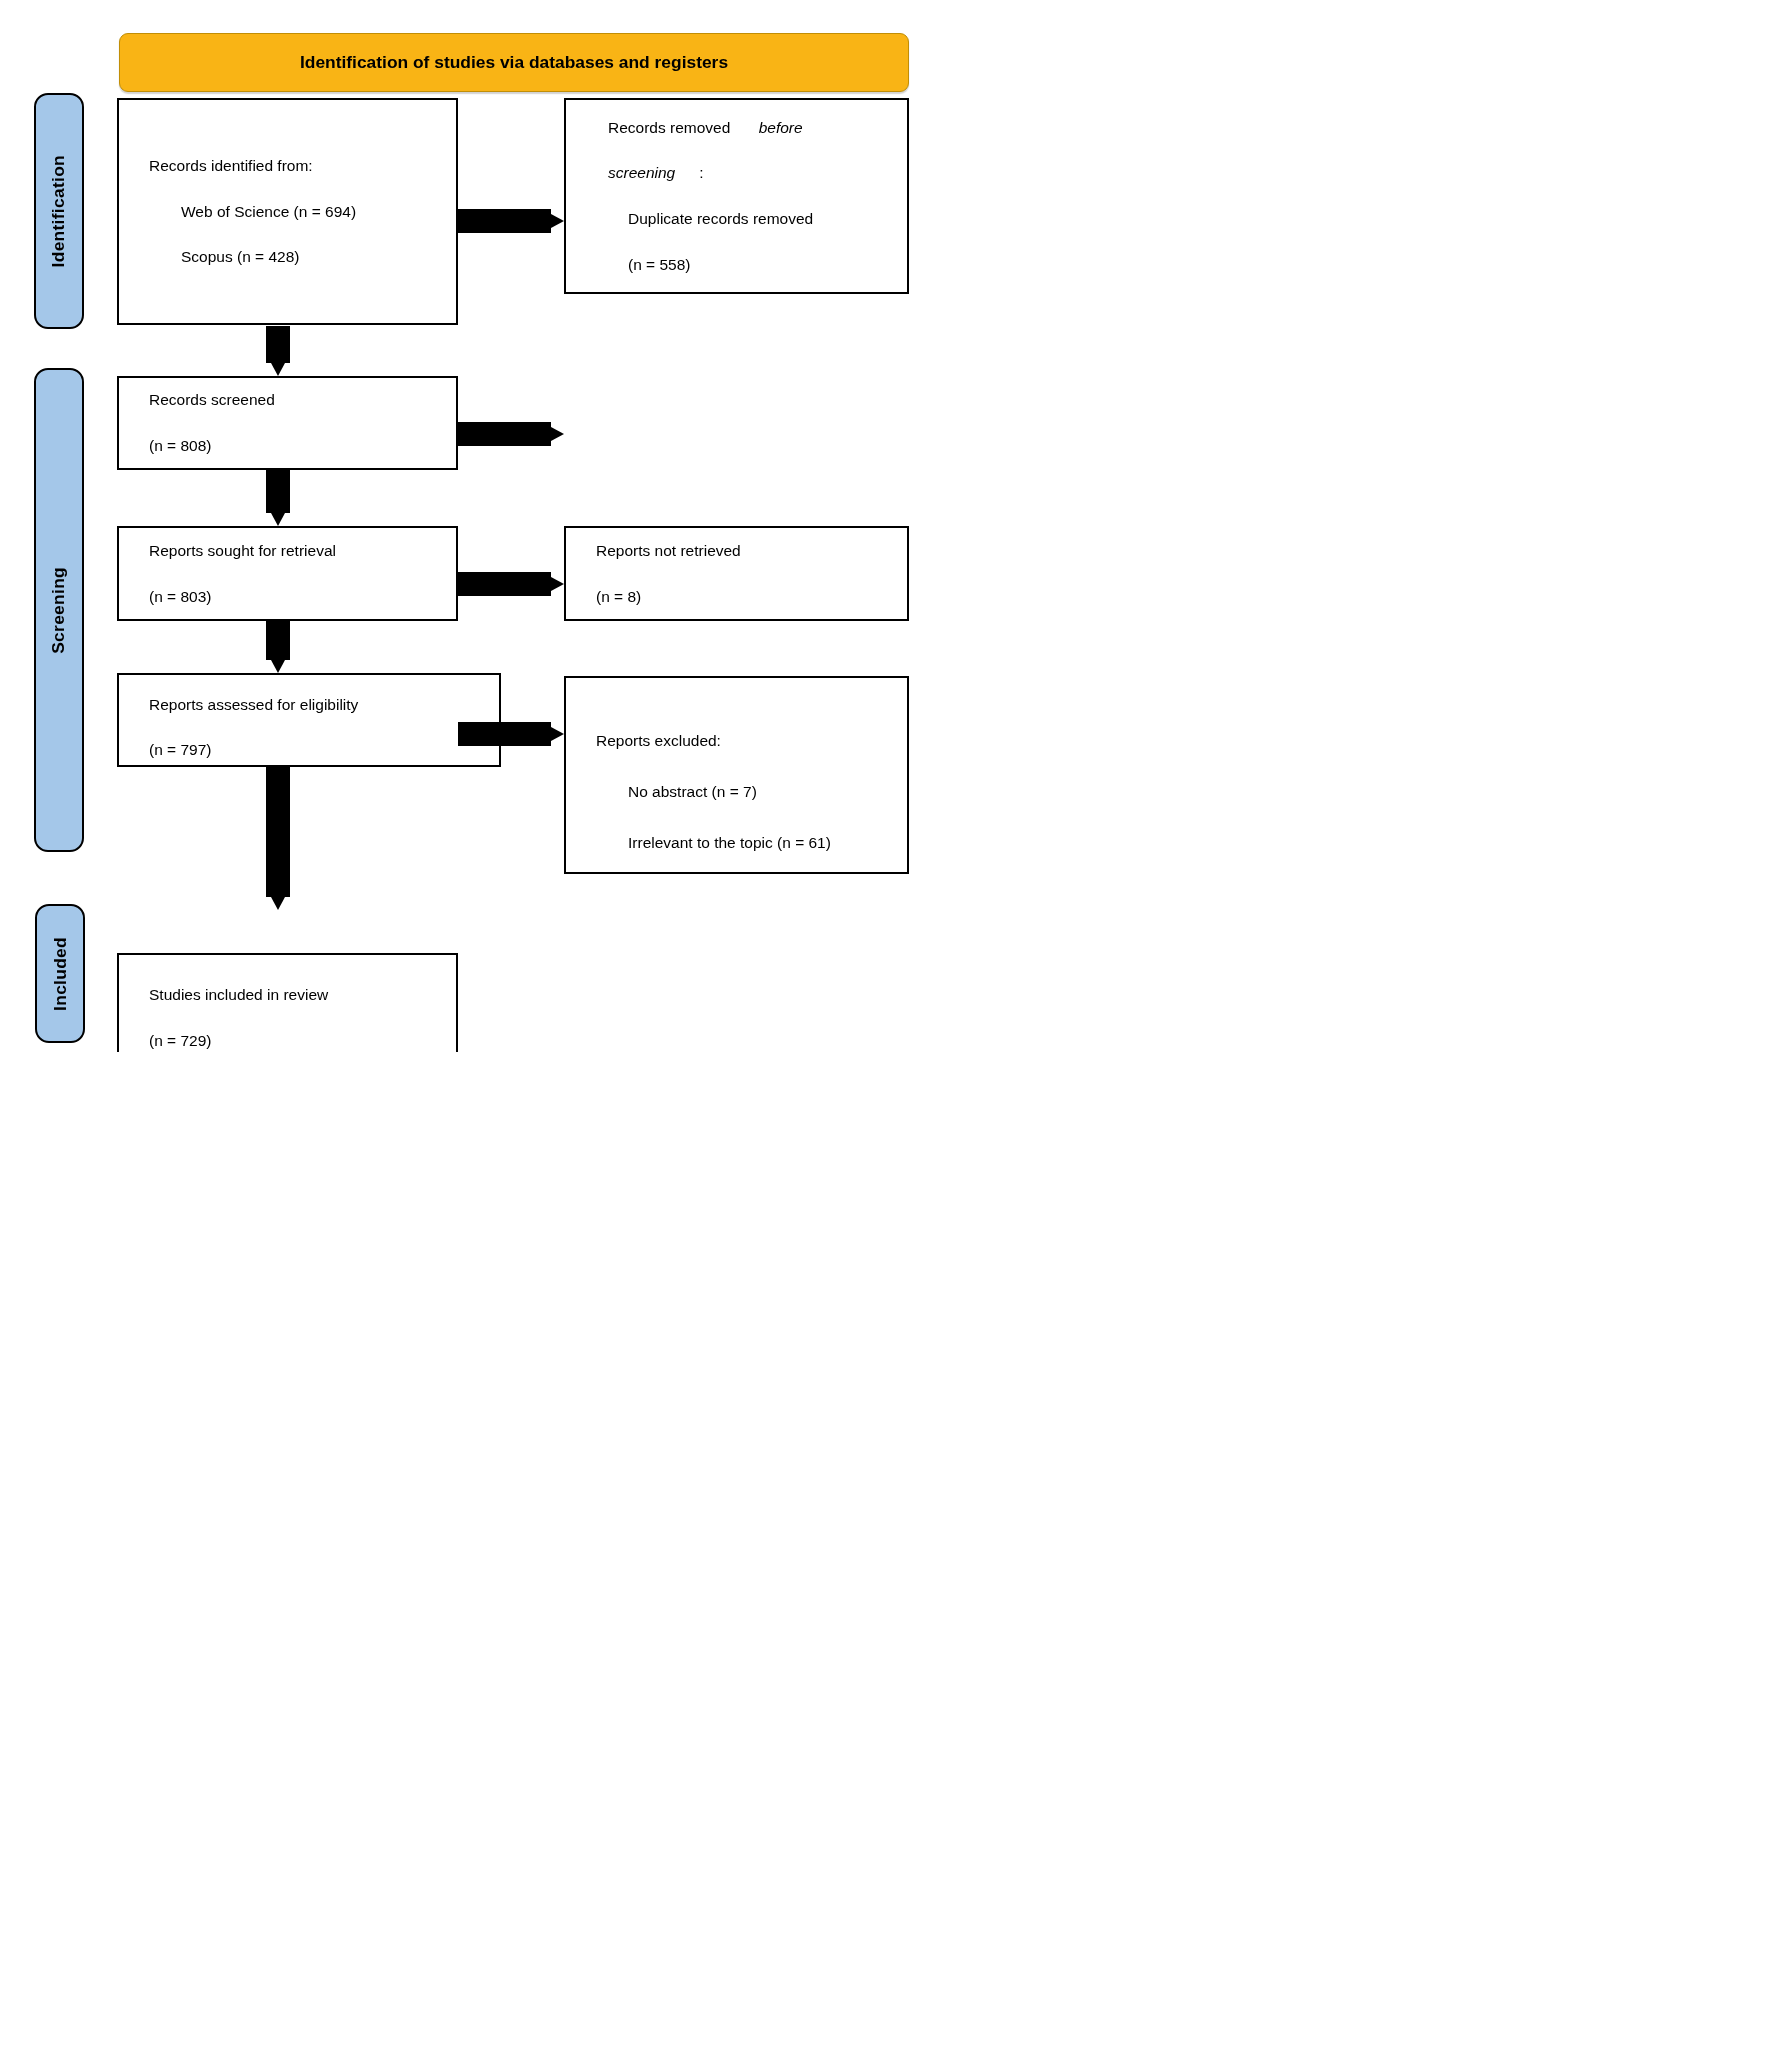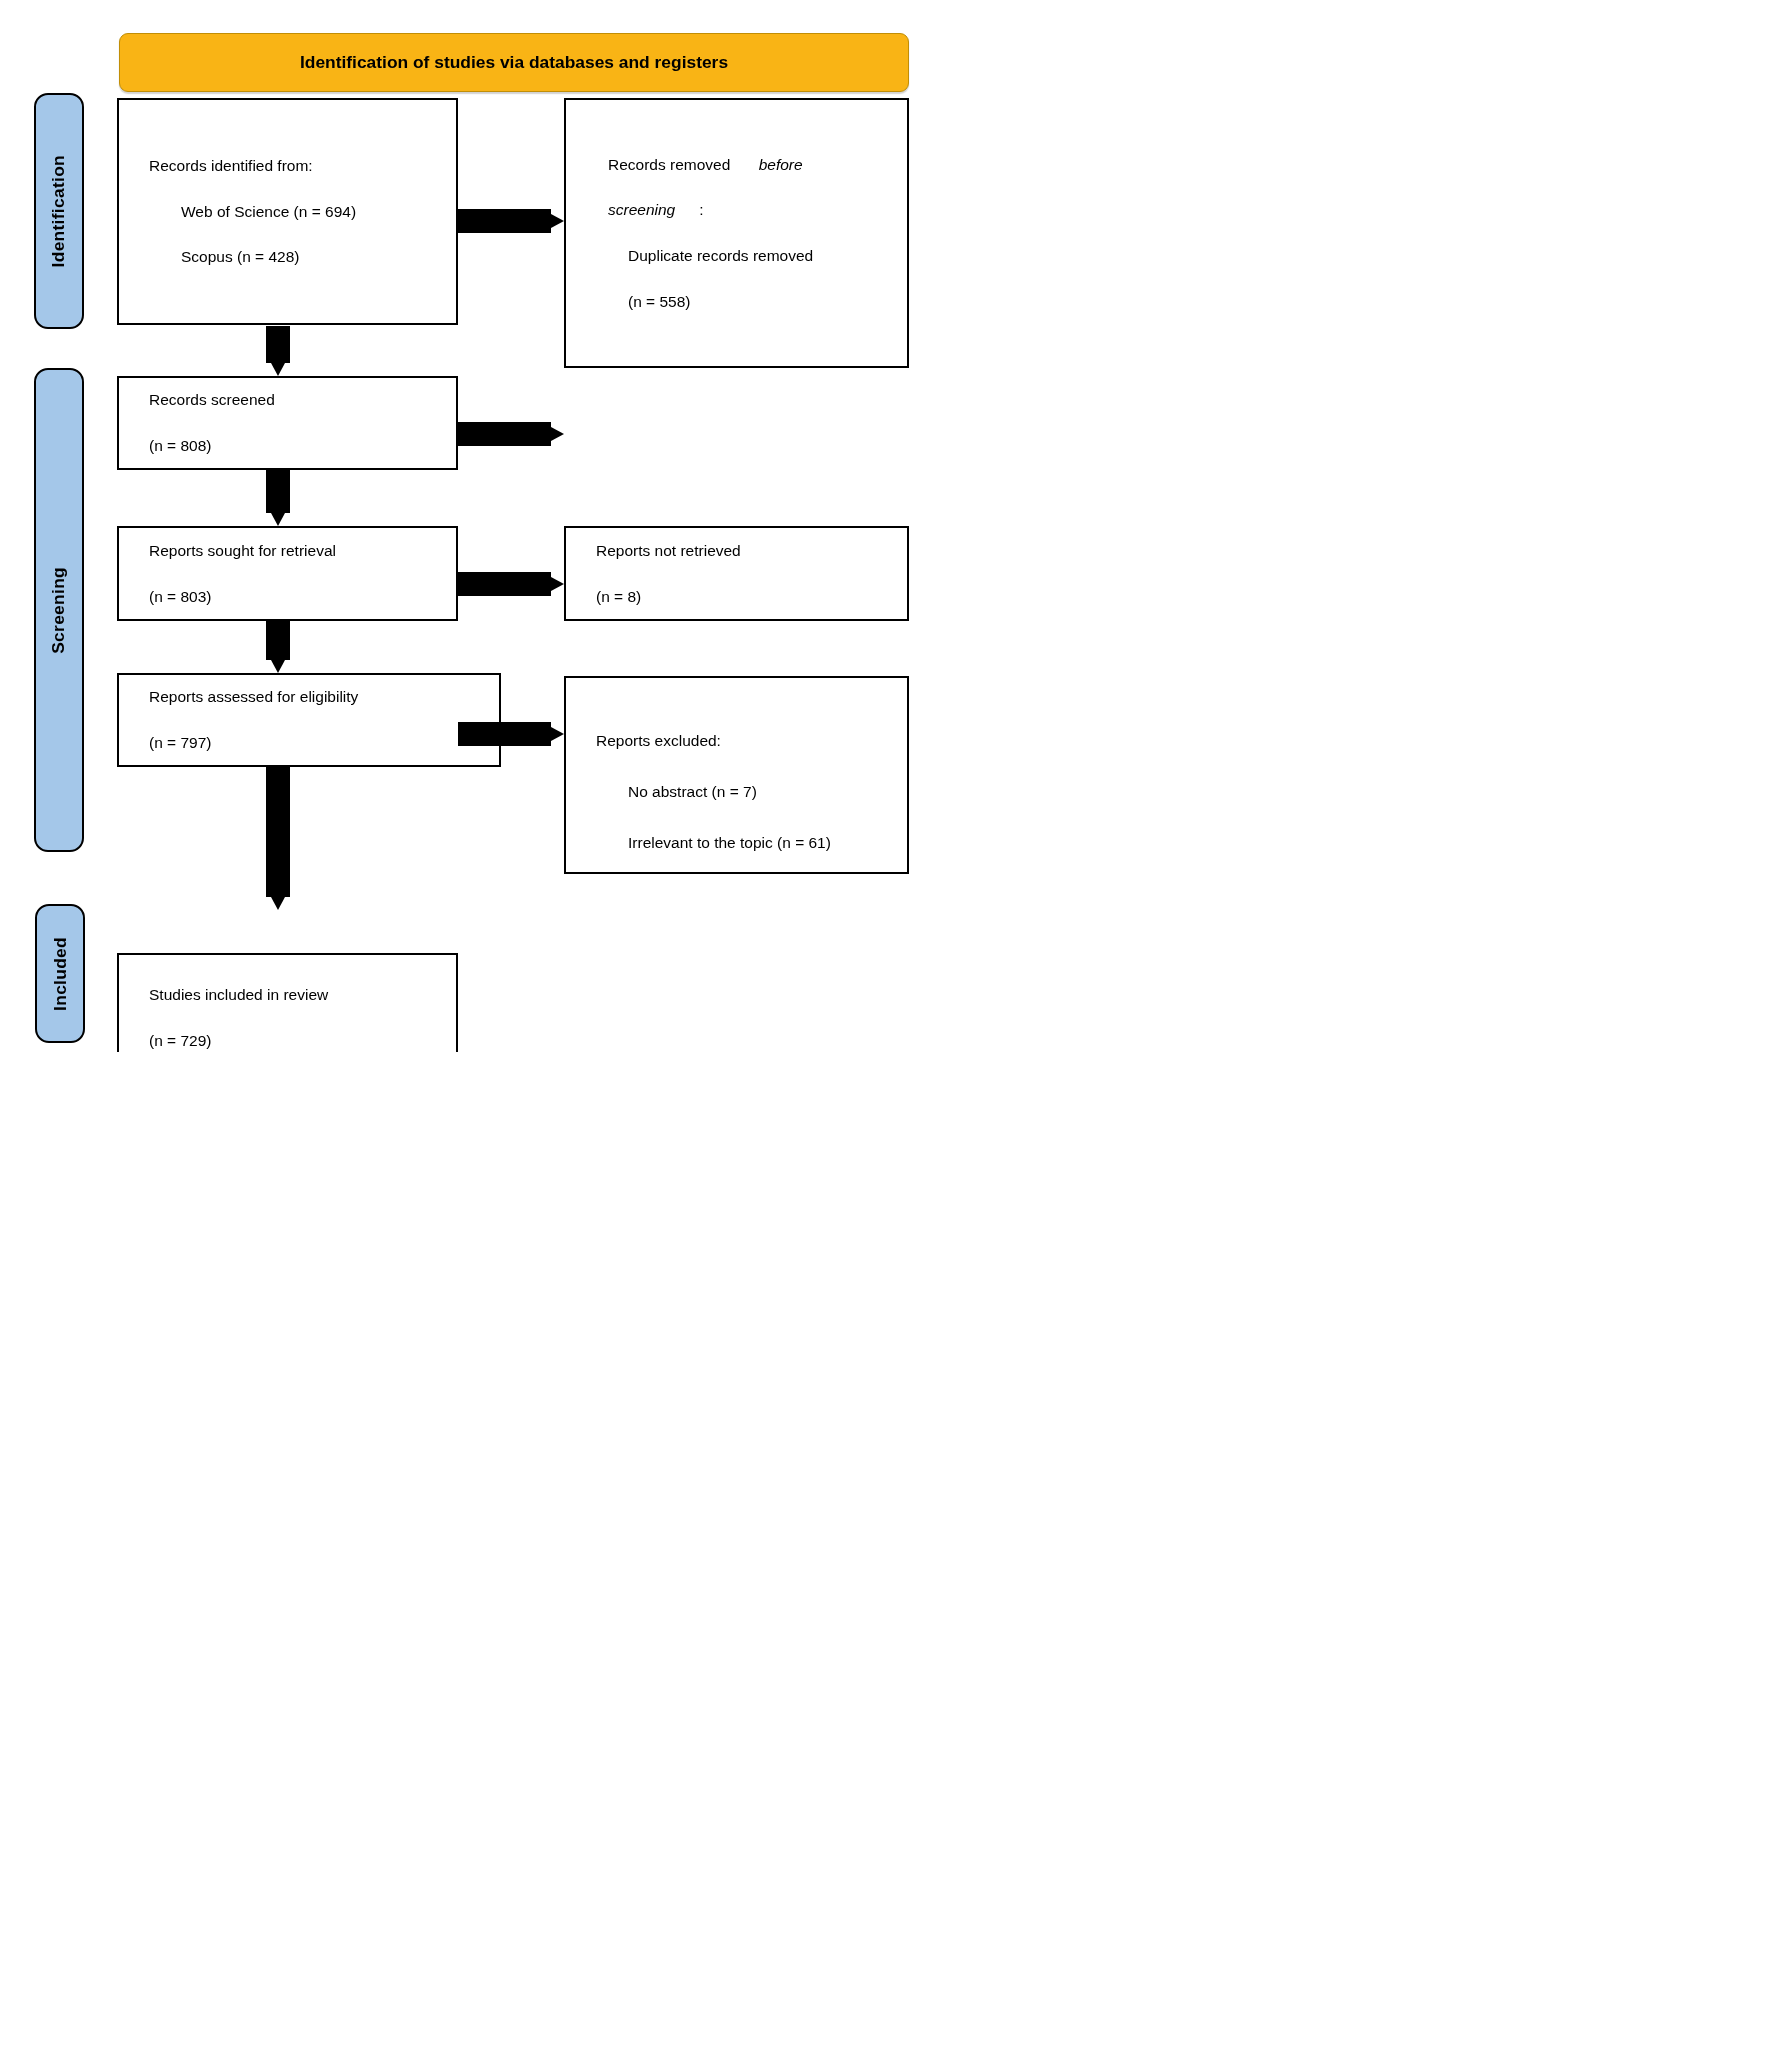--- a/index.html
+++ b/index.html
@@ -54,24 +54,24 @@
     display: flex; flex-direction: column; justify-content: center;
     padding: 6.5px 5.2px 6.5px 18px;
     font-size: 15.5px;
     line-height: 1.4;
   }
   .box .indent { margin-left: 32px; }
 
   .box-identified        { left: 93px; top: 74px;  width: 341px; height: 227px; }
   .box-screened          { left: 93px; top: 352px;  width: 341px; height: 94px; }
   .box-sought            { left: 93px; top: 502px;  width: 341px; height: 95px; }
-  .box-assessed          { left: 93px; top: 649px; width: 384px; height: 94px; }
+  .box-assessed          { left: 93px; top: 649px; width: 384px; height: 94px; justify-content: space-between; }
   .box-included          { left: 93px; top: 929px; width: 341px; height: 129px; }
 
-  .box-removed           { left: 540px; top: 74px;  width: 345px; height: 270px; }
+  .box-removed           { left: 540px; top: 74px;  width: 345px; height: 196px; }
   .box-manually-excluded { left: 540px; top: 352px;  width: 345px; height: 94px; }
   .box-not-retrieved     { left: 540px; top: 502px;  width: 345px; height: 95px; }
   .box-excluded          { left: 540px; top: 652px; width: 345px; height: 198px;
                            justify-content: space-between; padding-top: 40px; }
 
   
   .varrow {
     position: absolute;
     width: 2.6px;
     background: #000;

